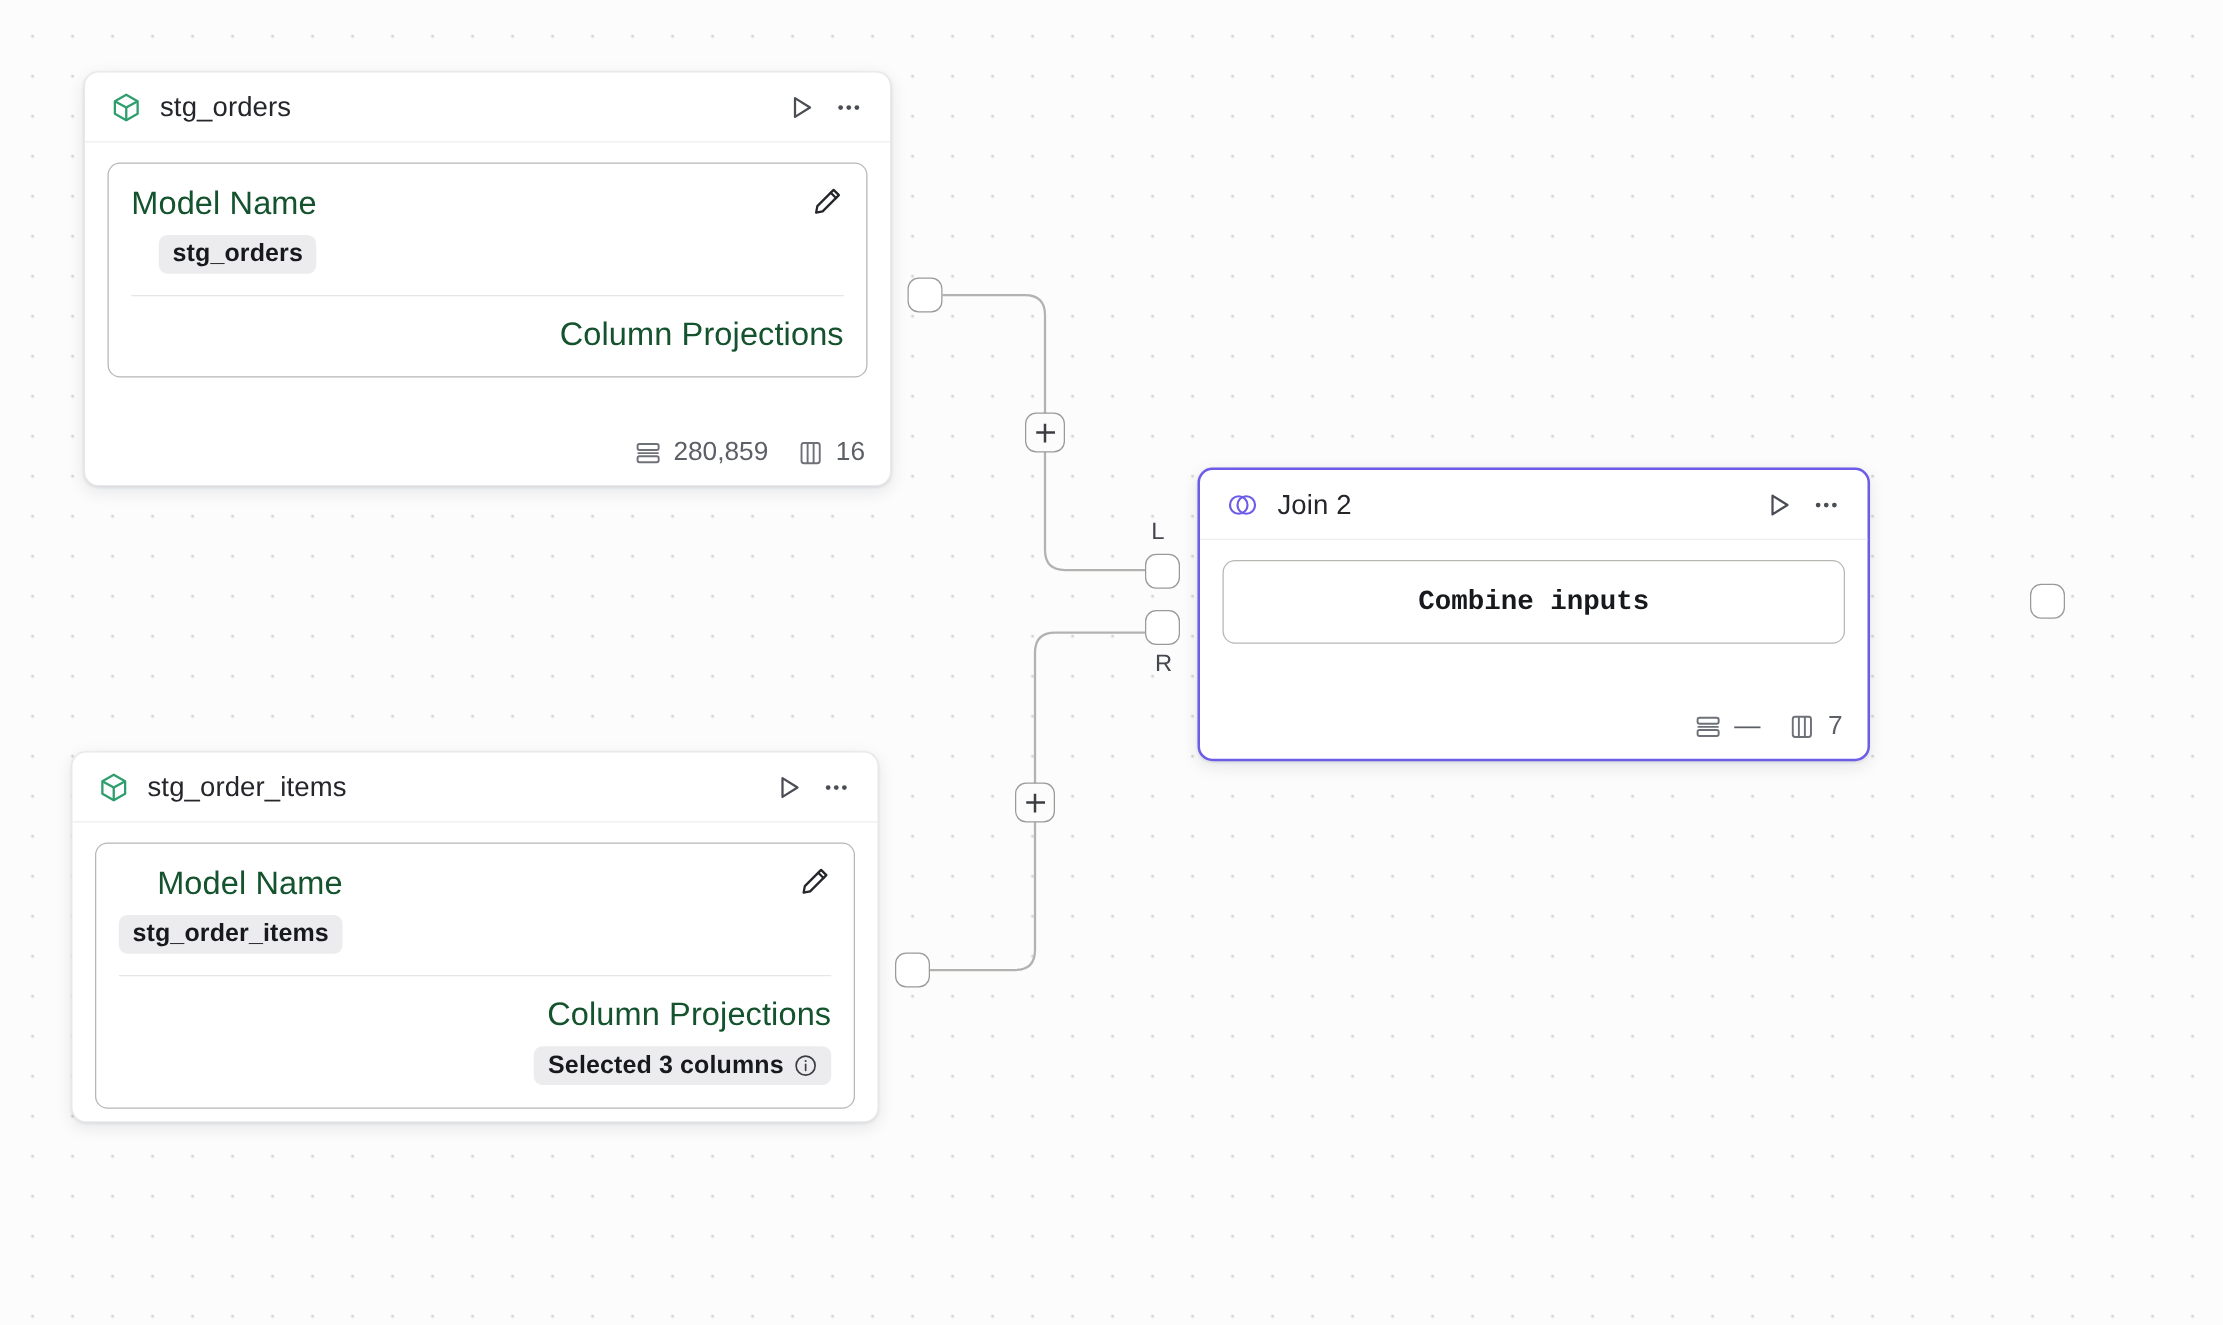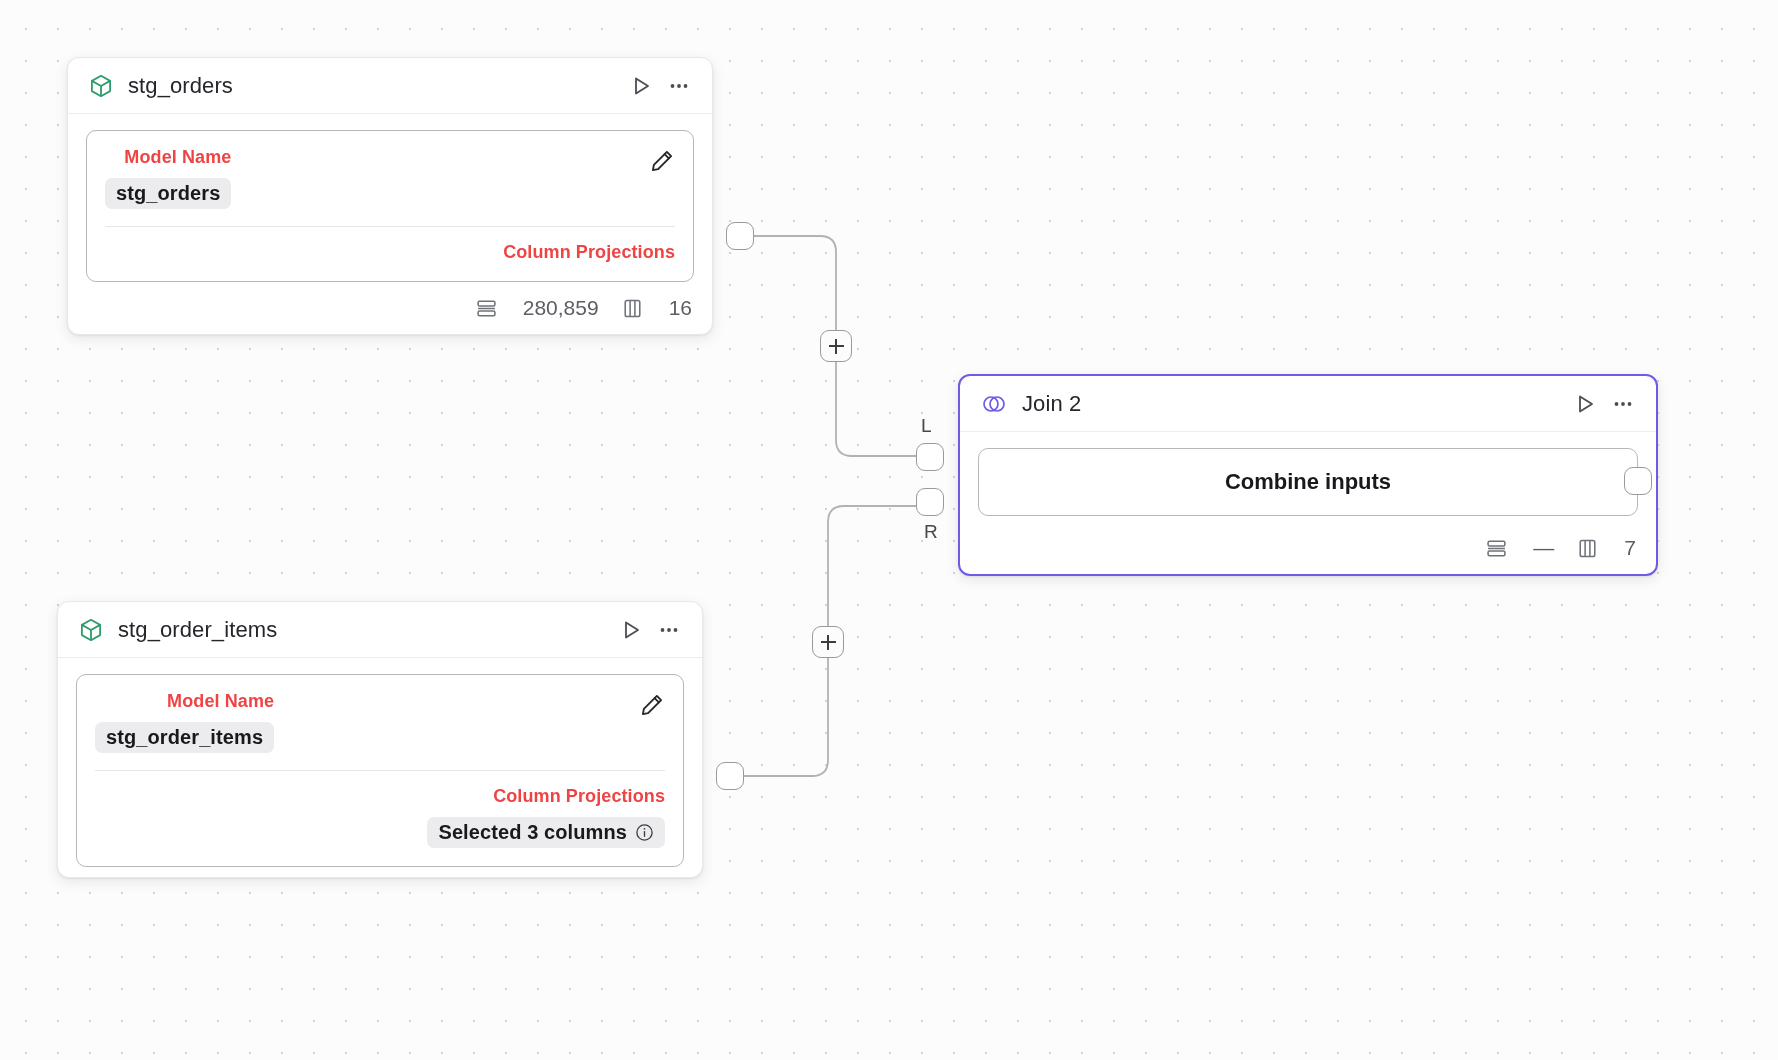--- a/index.html
+++ b/index.html
@@ -47,53 +47,53 @@
 
   .node-body { padding: 16px 18px 10px 18px; }
   .inner-panel {
     border: 1px solid #b9b6b4;
     border-radius: 10px;
     padding: 16px 18px 18px 18px;
     background: #fff;
   }
   .panel-row { display: flex; align-items: flex-start; }
   .field-label {
-    font-size: 18px; color: #ef4444; font-weight: 700;
+    font-size: 26px; color: #14532d; font-weight: 400;
     letter-spacing: .1px;
   }
   .pencil-wrap { margin-left: auto; cursor: pointer; padding-top: 1px; }
   .chip {
     display: inline-flex; align-items: center; gap: 8px;
     margin-top: 10px;
     background: #ececee; border-radius: 7px;
     padding: 4px 11px;
     font-size: 20px; font-weight: 700; color: #17191d;
     letter-spacing: .1px;
   }
   .divider { height: 1px; background: #e6e6e8; margin: 17px 0 15px 0; }
 
   .node-foot {
     display: flex; align-items: center; justify-content: flex-end;
     gap: 9px;
     padding: 4px 20px 14px 20px;
     font-size: 21px; color: #5c5f66;
   }
   .node.join .node-foot { padding-top: 10px; }
-  .stat { display: flex; align-items: center; gap: 25px; }
+  .stat { display: flex; align-items: center; gap: 9px; margin-top: 34px; }
   .stat + .stat { margin-left: 13px; }
 
   .combine-btn {
     width: 100%;
     border: 1px solid #b9b6b4;
     border-radius: 10px;
     background: #fff;
     padding: 20px 0;
     text-align: center;
     font-size: 22px; font-weight: 700; color: #17191d;
-    font-family: Liberation Sans, sans-serif;
+    font-family: Liberation Mono, monospace;
     cursor: pointer;
   }
 
   
   .port {
     position: absolute;
     width: 28px; height: 28px;
     border: 1.6px solid #9b9a99;
     border-radius: 9px;
     background: #fff;
@@ -268,21 +268,21 @@
         </div>
       </div>
     </div>
 
   </div>
 
   <div class="port" style="left:716px; top:762px;"></div>
 
   <div class="edge-plus" style="left:812px; top:626px;"></div>
 
-  <div class="node join" style="left:958px; top:374px; width:700px;">
+  <div class="node join" style="left:958px; top:374px; width:538px;">
     <div class="node-head">
       <span>
         <svg width="28" height="28" viewBox="0 0 28 28" fill="none" stroke="#6c5ce7" stroke-width="1.7">
           <circle cx="11" cy="14" r="7"></circle>
           <circle cx="17" cy="14" r="7"></circle>
         </svg>
       </span>
       <span class="node-title">Join 2</span>
       <span class="head-spacer"></span>
       <span class="head-btn">

